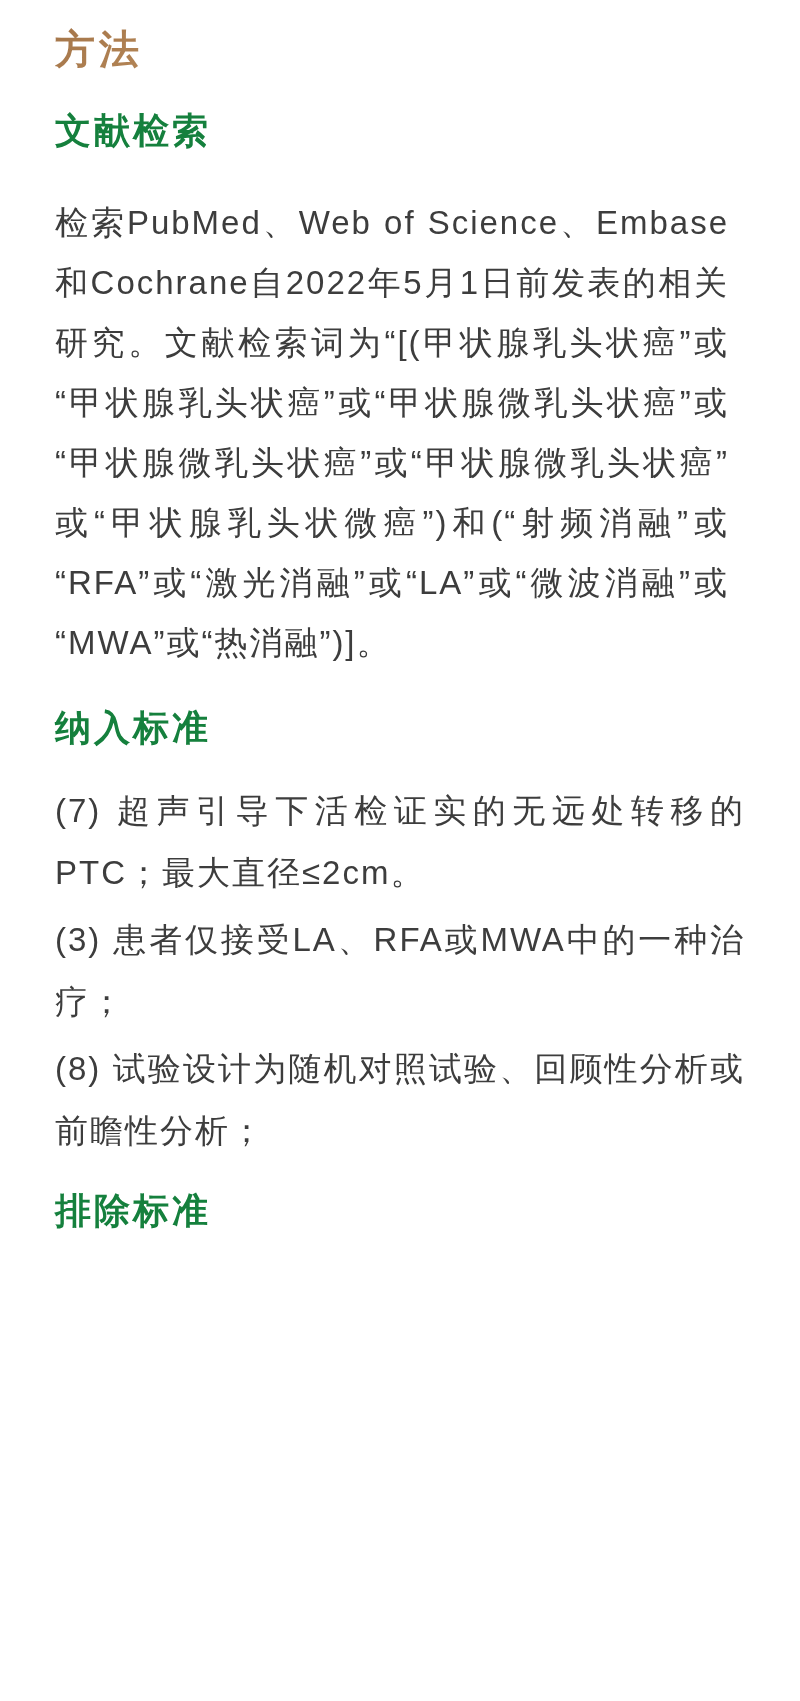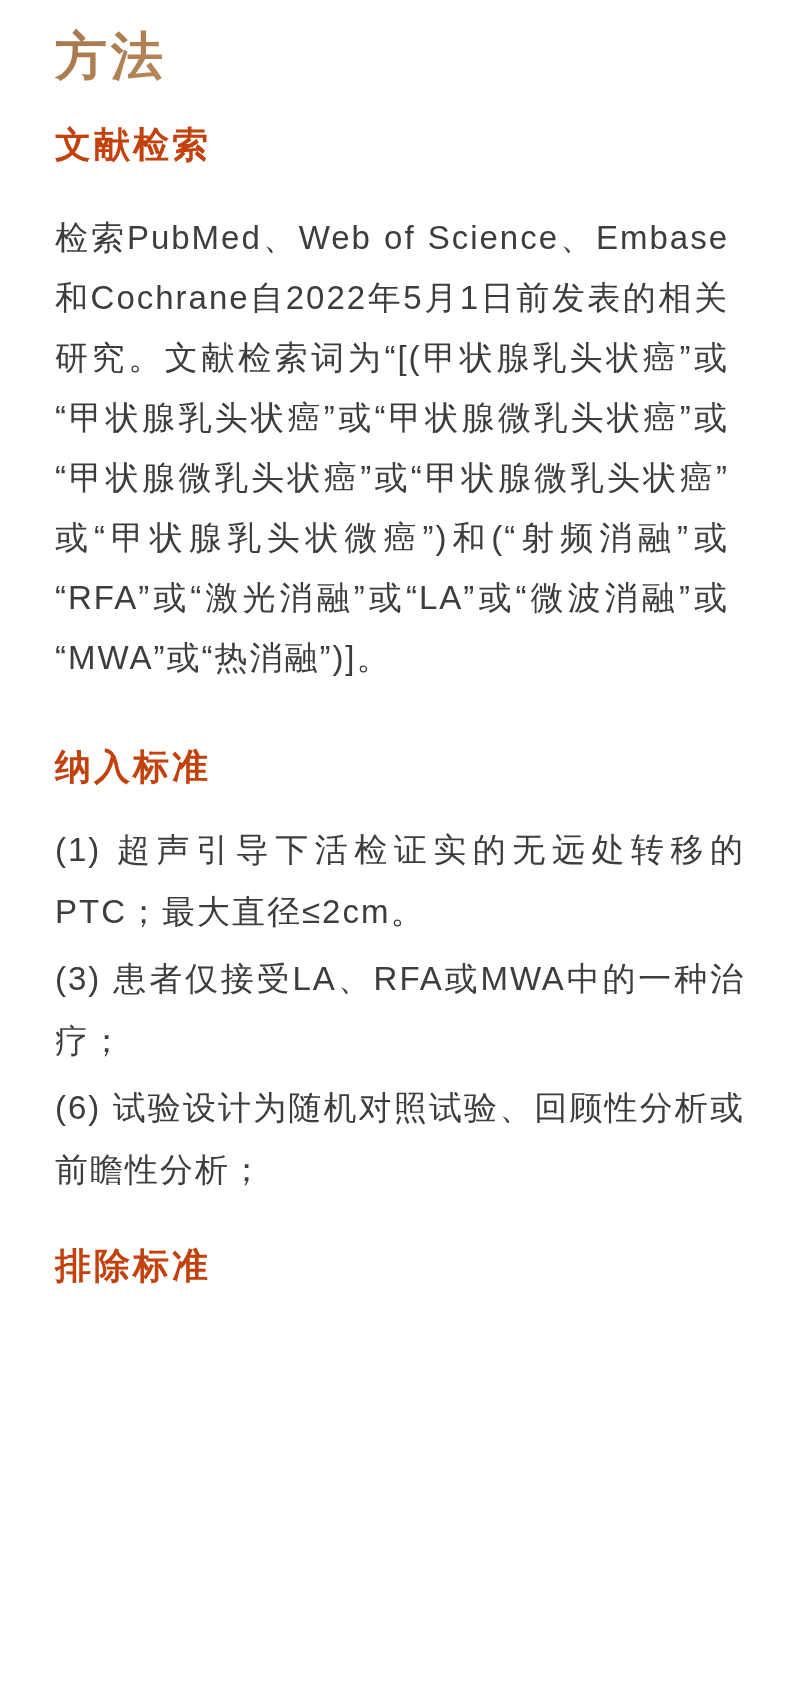--- a/index.html
+++ b/index.html
@@ -13,42 +13,42 @@
     font-family: "Liberation Sans", "DejaVu Sans", sans-serif;
     -webkit-font-smoothing: antialiased;
   }
   main {
     padding: 26px 55px 40px 55px;
     box-sizing: border-box;
   }
   .page-title {
     font-family: "Liberation Serif", "DejaVu Serif", serif;
     font-weight: 700;
-    font-size: 52px;
+    font-size: 40px;
     line-height: 1.2;
     letter-spacing: 4px;
     margin: 0 0 36px 0;
     background: linear-gradient(135deg, #a5764a 0%, #c79a66 45%, #e8cdaf 100%);
     -webkit-background-clip: text;
     background-clip: text;
     color: transparent;
   }
   h2.section-heading {
     font-family: "Liberation Serif", "DejaVu Serif", serif;
     font-weight: 700;
     font-size: 36px;
     line-height: 1.2;
     letter-spacing: 3px;
-    color: #c2410c;
+    color: #15803d;
     margin: 0;
   }
   section.block { margin: 0; }
   .sec-search   > h2 { margin-top: 0; }
-  .sec-include  > h2 { margin-top: 58px; }
-  .sec-exclude  > h2 { margin-top: 44px; }
+  .sec-include  > h2 { margin-top: 34px; }
+  .sec-exclude  > h2 { margin-top: 28px; }
 
   p.body-paragraph {
     font-size: 33px;
     line-height: 60px;
     letter-spacing: 2px;
     color: #3d3d3d;
     text-align: justify;
     text-align-last: left;
     margin: 40px 16px 0 0;
   }
@@ -72,23 +72,23 @@
   <h1 class="page-title">方法</h1>
 
   <section class="block sec-search">
     <h2 class="section-heading">文献检索</h2>
     <p class="body-paragraph">检索PubMed、Web of Science、Embase和Cochrane自2022年5月1日前发表的相关研究。文献检索词为“[(甲状腺乳头状癌”或“甲状腺乳头状癌”或“甲状腺微乳头状癌”或“甲状腺微乳头状癌”或“甲状腺微乳头状癌”或“甲状腺乳头状微癌”)和(“射频消融”或“RFA”或“激光消融”或“LA”或“微波消融”或“MWA”或“热消融”)]。</p>
   </section>
 
   <section class="block sec-include">
     <h2 class="section-heading">纳入标准</h2>
     <div class="criteria-list">
-      <p class="criteria-item">(1) 超声引导下活检证实的无远处转移的PTC；最大直径≤2cm。</p>
+      <p class="criteria-item">(7) 超声引导下活检证实的无远处转移的PTC；最大直径≤2cm。</p>
       <p class="criteria-item">(3) 患者仅接受LA、RFA或MWA中的一种治疗；</p>
-      <p class="criteria-item">(6) 试验设计为随机对照试验、回顾性分析或前瞻性分析；</p>
+      <p class="criteria-item">(8) 试验设计为随机对照试验、回顾性分析或前瞻性分析；</p>
     </div>
   </section>
 
   <section class="block sec-exclude">
     <h2 class="section-heading">排除标准</h2>
     <div class="criteria-list">
     </div>
   </section>
 
 </main>

